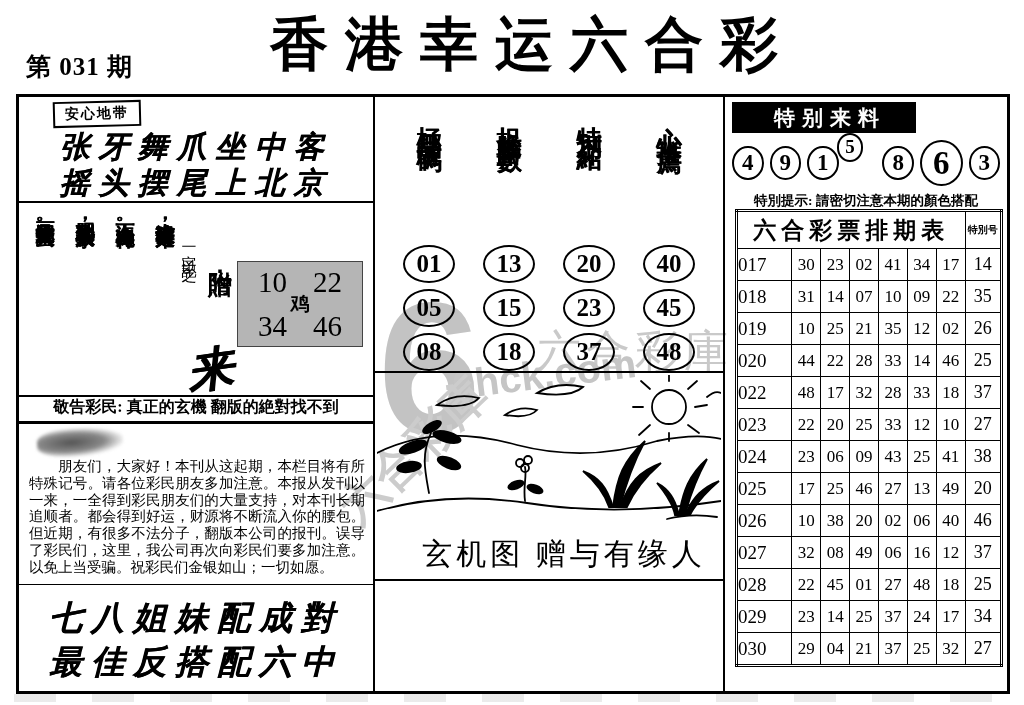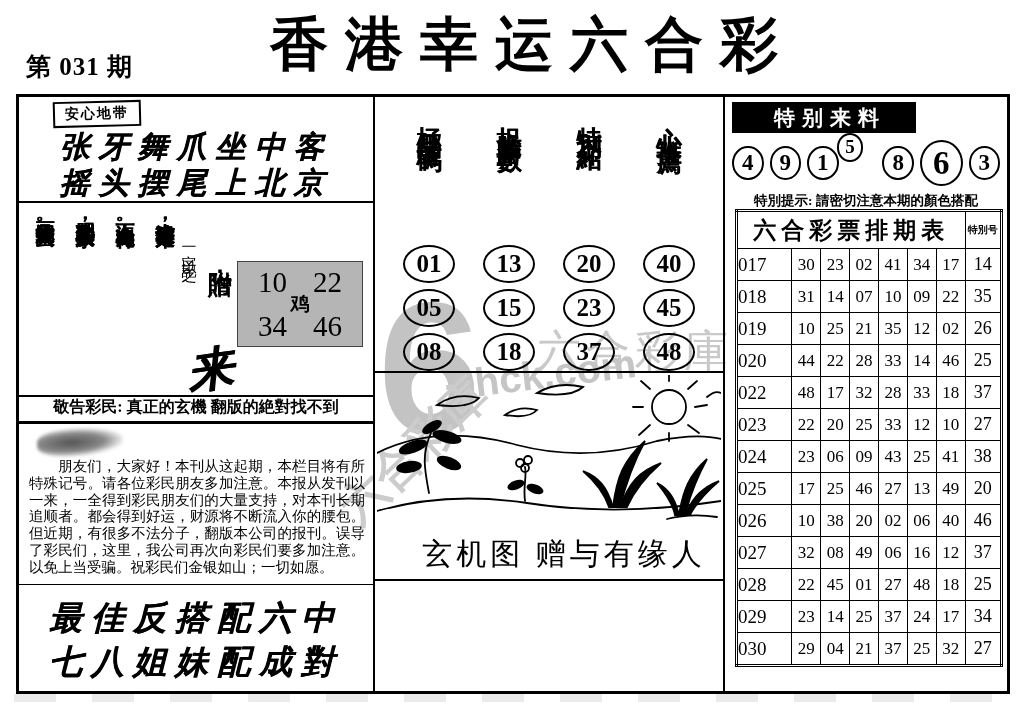--- a/index.html
+++ b/index.html
@@ -135,22 +135,22 @@
 
       <div class="notice">敬告彩民: 真正的玄機 翻版的絶對找不到</div>
 
       <div class="lsec3">
         <div class="stamp"></div>
         <div class="message">朋友们，大家好！本刊从这起期，本栏目将有所特殊记号。请各位彩民朋友多加注意。本报从发刊以一来，一全得到彩民朋友们的大量支持，对本刊长期追顺者。都会得到好运，财源将不断流入你的腰包。但近期，有很多不法分子，翻版本公司的报刊。误导了彩民们，这里，我公司再次向彩民们要多加注意。以免上当受骗。祝彩民们金银如山；一切如愿。</div>
       </div>
 
       <div class="lsec4">
         <div class="slogan-bottom">
+          <div>七八姐妹配成對</div>
           <div>最佳反搭配六中</div>
-          <div>七八姐妹配成對</div>
         </div>
       </div>
 
       <div class="midcol">
         <div class="tips">
             <div class="tip-col">
               <div class="tip-title">極品號碼</div>
               <div class="tip-nums">
                 <span class="circle-num">01</span>
                 <span class="circle-num">05</span>

